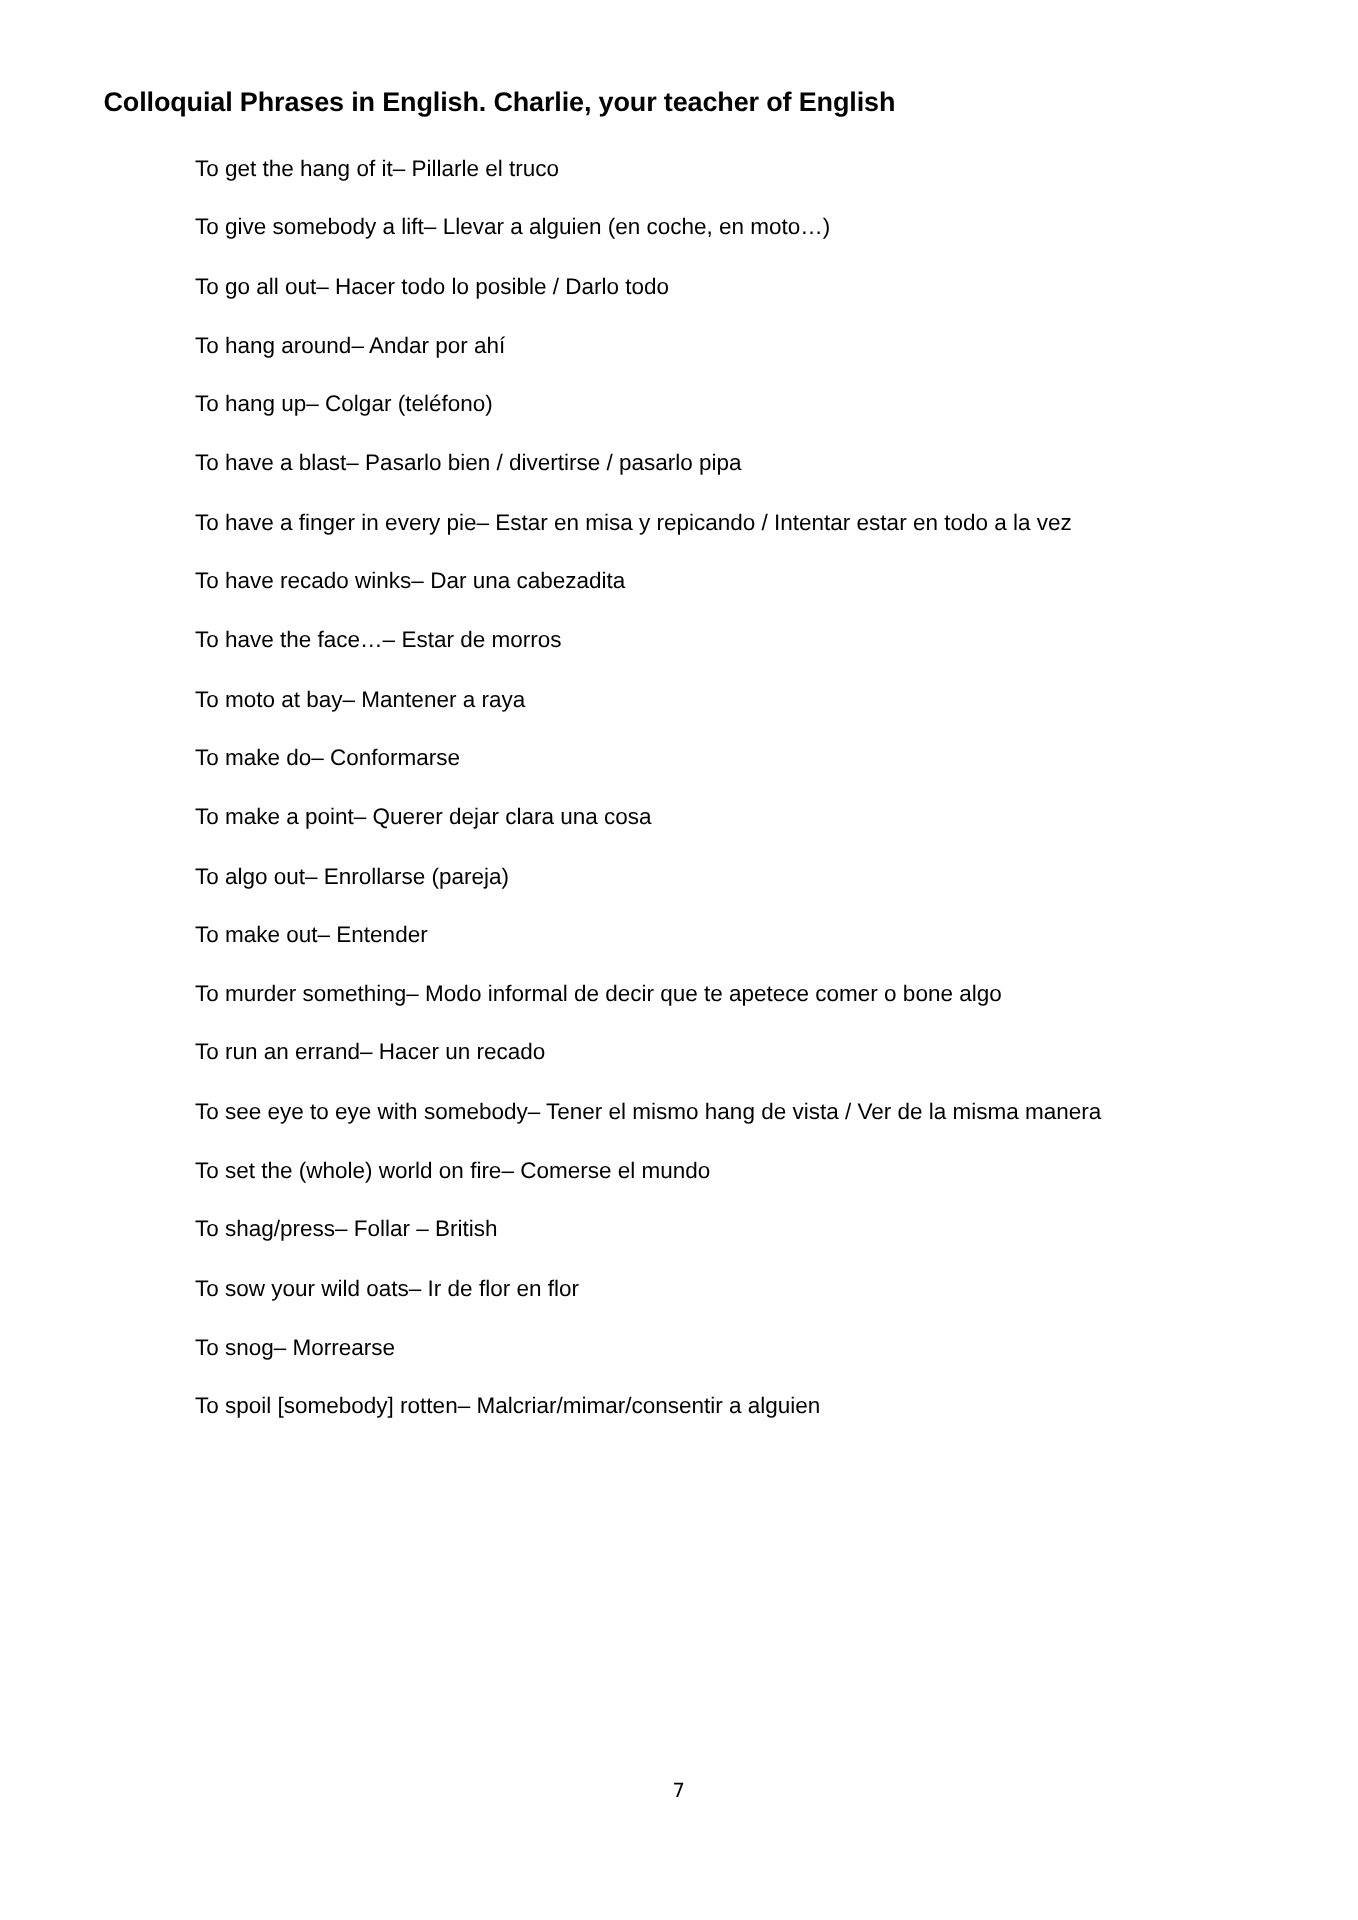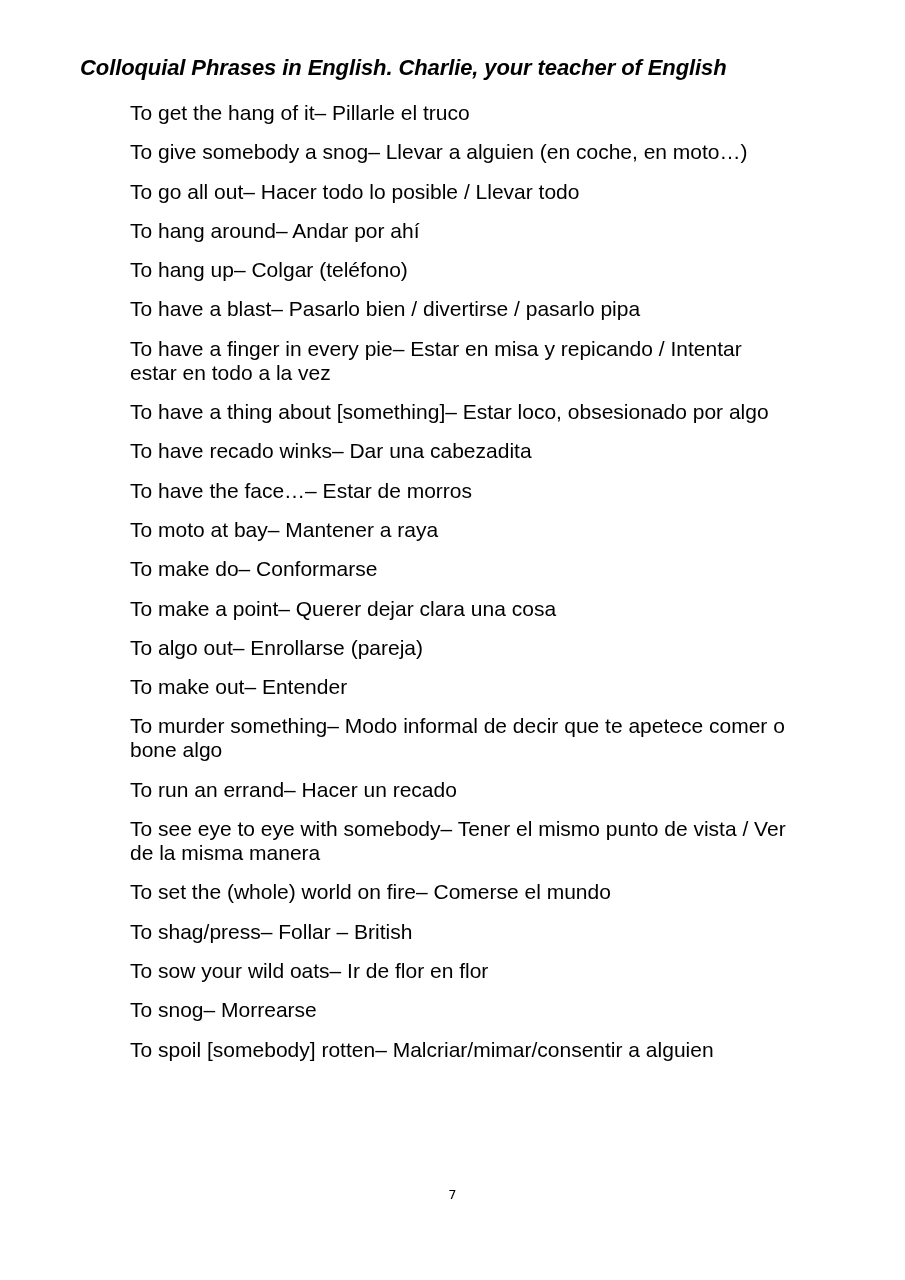--- a/index.html
+++ b/index.html
@@ -10,43 +10,42 @@
     body {
       width: 905px;
       height: 1280px;
       position: relative;
       overflow: hidden;
       color: #000000;
       font-family: "Liberation Sans", sans-serif;
     }
     .page-title {
       position: absolute;
-      left: 80px;
+      left: 69px;
       top: 52px;
       margin: 0;
       font-family: "Liberation Sans", sans-serif;
-      font-size: 22px;
+      font-size: 18px;
       font-weight: bold;
-      font-style: italic;
       line-height: 32px;
       white-space: nowrap;
       letter-spacing: -0.1px;
     }
     .phrase-list {
       position: absolute;
       left: 130px;
       top: 101px;
       width: 660px;
       margin: 0;
       padding: 0;
       list-style: none;
     }
     .phrase-item {
       font-family: "Liberation Sans", sans-serif;
-      font-size: 21px;
+      font-size: 15px;
       line-height: 24px;
       margin: 0 0 15.3px 0;
       padding: 0;
     }
     .page-number {
       position: absolute;
       left: 0;
       width: 905px;
       top: 1186px;
       text-align: center;
@@ -55,37 +54,36 @@
       line-height: 18px;
     }
   </style>
 </head>
 <body>
 
 <h1 class="page-title">Colloquial Phrases in English. Charlie, your teacher of English</h1>
 
 <ul class="phrase-list">
   <li class="phrase-item">To get the hang of it– Pillarle el truco</li>
-  <li class="phrase-item">To give somebody a snog– Llevar a alguien (en coche, en moto…)</li>
-  <li class="phrase-item">To go all out– Hacer todo lo posible / Llevar todo</li>
+  <li class="phrase-item">To give somebody a lift– Llevar a alguien (en coche, en moto…)</li>
+  <li class="phrase-item">To go all out– Hacer todo lo posible / Darlo todo</li>
   <li class="phrase-item">To hang around– Andar por ahí</li>
   <li class="phrase-item">To hang up– Colgar (teléfono)</li>
   <li class="phrase-item">To have a blast– Pasarlo bien / divertirse / pasarlo pipa</li>
   <li class="phrase-item">To have a finger in every pie– Estar en misa y repicando / Intentar estar en todo a la vez</li>
-  <li class="phrase-item">To have a thing about [something]– Estar loco, obsesionado por algo</li>
   <li class="phrase-item">To have recado winks– Dar una cabezadita</li>
   <li class="phrase-item">To have the face…– Estar de morros</li>
   <li class="phrase-item">To moto at bay– Mantener a raya</li>
   <li class="phrase-item">To make do– Conformarse</li>
   <li class="phrase-item">To make a point– Querer dejar clara una cosa</li>
   <li class="phrase-item">To algo out– Enrollarse (pareja)</li>
   <li class="phrase-item">To make out– Entender</li>
   <li class="phrase-item">To murder something– Modo informal de decir que te apetece comer o bone algo</li>
   <li class="phrase-item">To run an errand– Hacer un recado</li>
-  <li class="phrase-item">To see eye to eye with somebody– Tener el mismo punto de vista / Ver de la misma manera</li>
+  <li class="phrase-item">To see eye to eye with somebody– Tener el mismo hang de vista / Ver de la misma manera</li>
   <li class="phrase-item">To set the (whole) world on fire– Comerse el mundo</li>
   <li class="phrase-item">To shag/press– Follar – British</li>
   <li class="phrase-item">To sow your wild oats– Ir de flor en flor</li>
   <li class="phrase-item">To snog– Morrearse</li>
   <li class="phrase-item">To spoil [somebody] rotten– Malcriar/mimar/consentir a alguien</li>
 </ul>
 
 <div class="page-number">7</div>
 
 </body></html>

